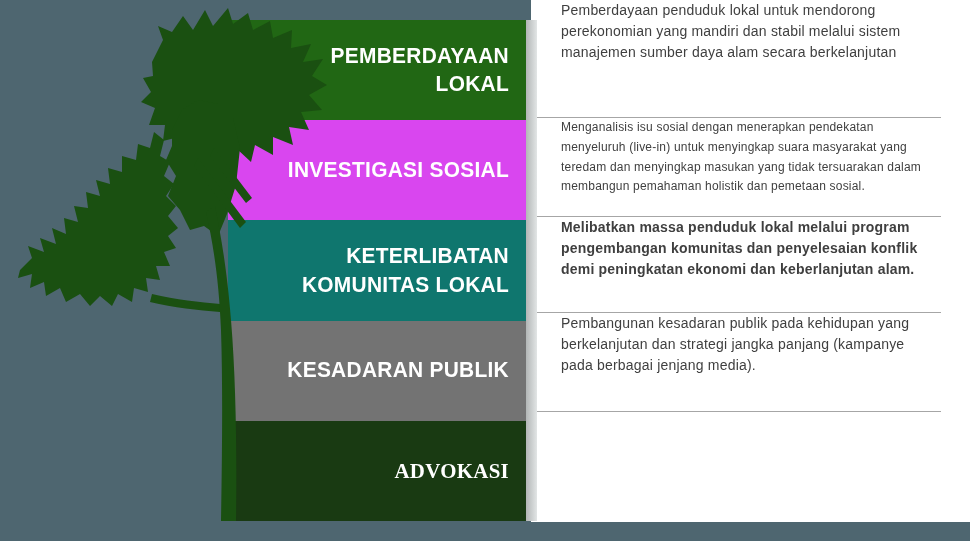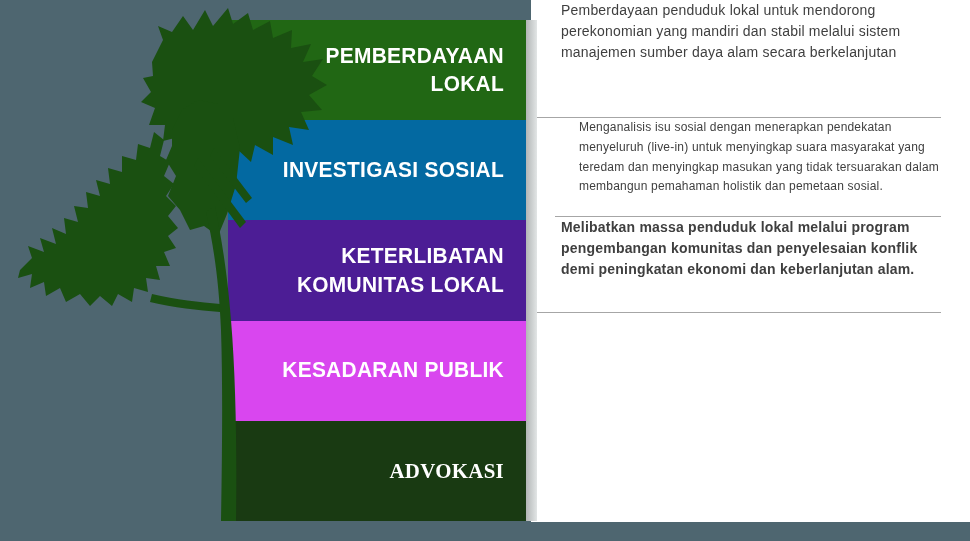--- a/index.html
+++ b/index.html
@@ -9,31 +9,31 @@
     background:#ffffff;
   }
   .slate-bg{position:absolute;left:0;top:0;width:531px;height:541px;background:var(--slate);}
   .bottom-bar{position:absolute;left:0;top:522px;width:970px;height:19px;background:var(--slate);z-index:4;}
 
   
   .panel{position:absolute;left:537px;top:0;width:433px;height:522px;background:var(--panel);z-index:1;}
   .row{box-sizing:border-box;margin-right:29px;border-bottom:1px solid var(--divider);
        display:flex;padding-left:24px;}
   .row:nth-child(1){height:118px;}
-  .row:nth-child(2){height:99px;margin-left:18px;}
+  .row:nth-child(2){height:99px;}
   .row:nth-child(3){height:96px;font-weight:bold;}
   .row:nth-child(4){height:99px;}
   .row:nth-child(5){height:110px;border-bottom:none;}
   .desc{margin:0;max-width:378px;font-size:14px;line-height:1.5;letter-spacing:.2px;color:var(--desc);}
   .row:nth-child(2) .desc{font-size:12px;line-height:1.65;}
 
   
   .bands{position:absolute;left:228px;top:20px;width:298px;height:501px;
          display:flex;flex-direction:column;z-index:2;}
-  .band{flex:1 1 0;display:flex;align-items:center;justify-content:flex-end;padding-right:22px;}
+  .band{flex:1 1 0;display:flex;align-items:center;justify-content:flex-end;padding-right:17px;}
   .band h2{margin:0;width:235px;text-align:right;color:var(--title);
            font-size:22px;line-height:1.3;font-weight:800;letter-spacing:.3px;
            transform:scaleX(.95);transform-origin:100% 50%;}
 
   .col-shadow{position:absolute;left:526px;top:20px;width:11px;height:501px;z-index:2;
               background:linear-gradient(to right,#b2b6b6,#e2e5e5);}
 
   .tree{position:absolute;left:0;top:0;width:340px;height:541px;z-index:3;pointer-events:none;}
 </style>
 </head>
@@ -46,33 +46,36 @@
   <div class="panel">
     <div class="row">
       <p class="desc">Pemberdayaan penduduk lokal untuk mendorong perekonomian yang mandiri dan stabil melalui sistem manajemen sumber daya alam secara berkelanjutan</p>
     </div>
     <div class="row">
       <p class="desc">Menganalisis isu sosial dengan menerapkan pendekatan menyeluruh (live-in) untuk menyingkap suara masyarakat yang teredam dan menyingkap masukan yang tidak tersuarakan dalam membangun pemahaman holistik dan pemetaan sosial.</p>
     </div>
     <div class="row">
       <p class="desc">Melibatkan massa penduduk lokal melalui program pengembangan komunitas dan penyelesaian konflik demi peningkatan ekonomi dan keberlanjutan alam.</p>
     </div>
+    <div class="row">
+      <p class="desc">Pembangunan kesadaran publik pada kehidupan yang berkelanjutan dan strategi jangka panjang (kampanye pada berbagai jenjang media).</p>
+    </div>
   </div>
 
   <div class="bands">
     <div class="band" style="background: rgb(33, 103, 20);">
       <h2>PEMBERDAYAAN LOKAL</h2>
     </div>
-    <div class="band" style="background: #0369a1;">
+    <div class="band" style="background: #d946ef;">
       <h2>INVESTIGASI SOSIAL</h2>
     </div>
-    <div class="band" style="background: #4c1d95;">
+    <div class="band" style="background: #0f766e;">
       <h2>KETERLIBATAN KOMUNITAS LOKAL</h2>
     </div>
-    <div class="band" style="background: #d946ef;">
+    <div class="band" style="background: #737373;">
       <h2>KESADARAN PUBLIK</h2>
     </div>
     <div class="band" style="background: rgb(25, 58, 18); font-family: Liberation Serif, serif;">
       <h2>ADVOKASI</h2>
     </div>
   </div>
 
   <div class="col-shadow"></div>
 
   <svg class="tree" viewBox="0 0 340 541" aria-hidden="true" style="color: rgb(26, 80, 17);">

